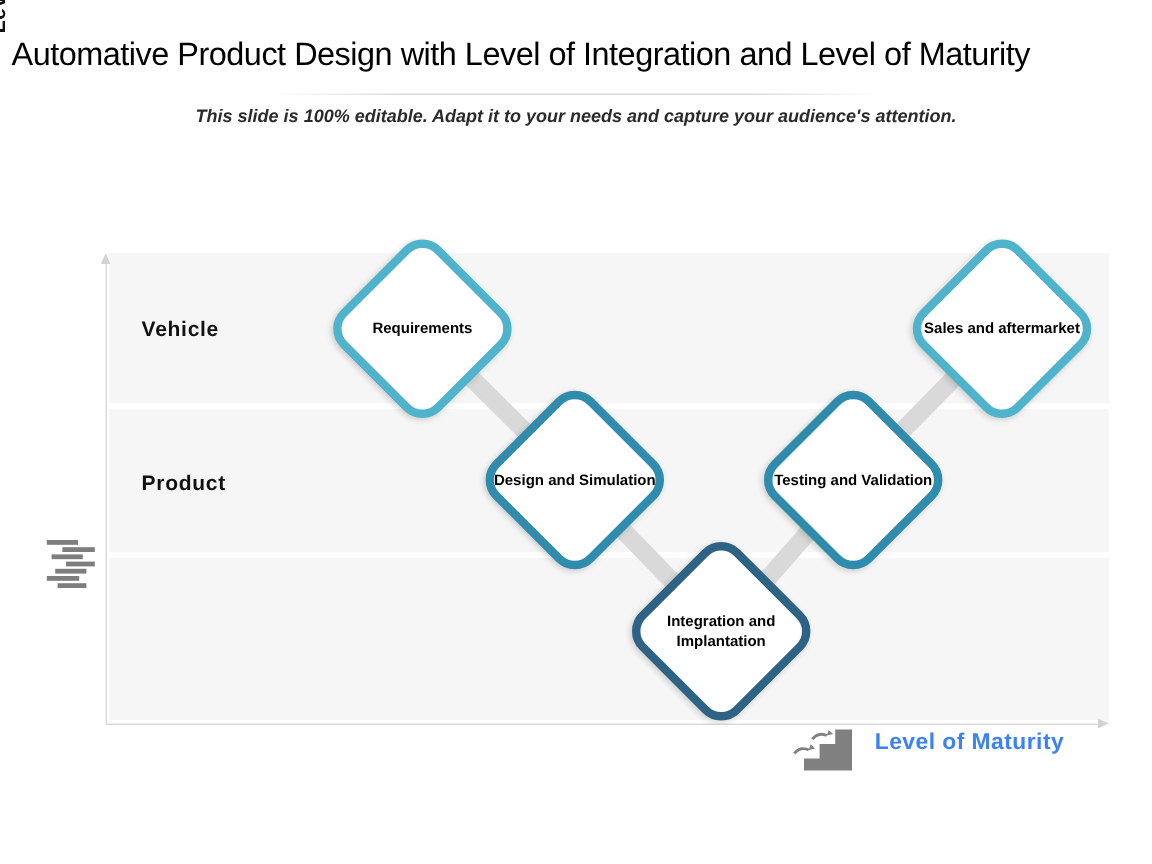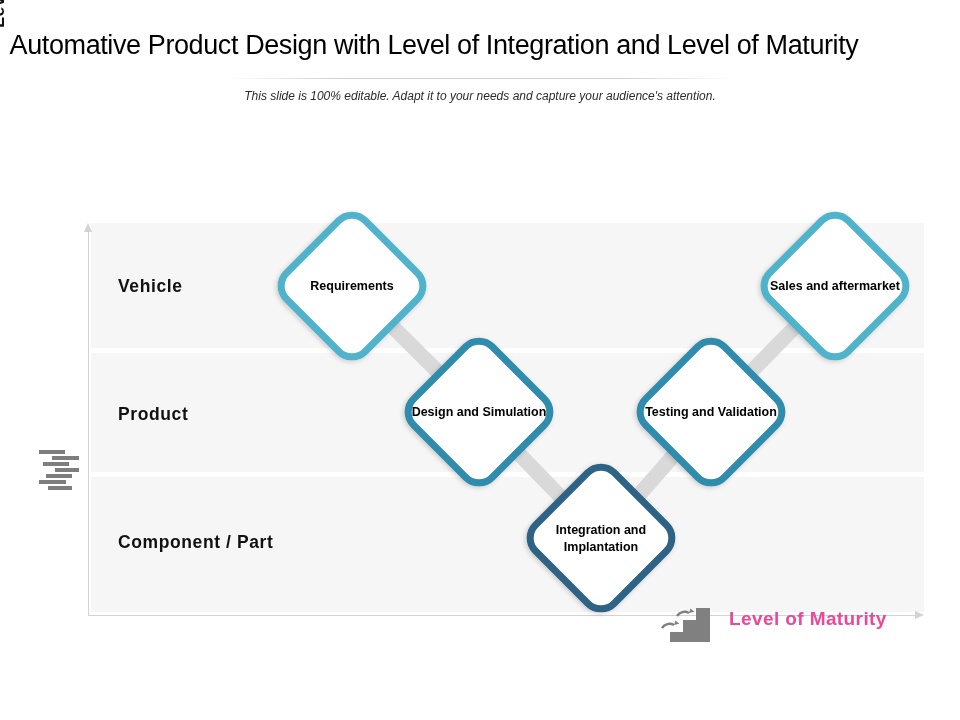--- a/index.html
+++ b/index.html
@@ -36,32 +36,32 @@
     width: 505px;
     height: 1px;
     background: linear-gradient(to right, #ffffff 0%, #cfcfcf 22%, #cfcfcf 78%, #ffffff 100%);
   }
   #slide-subtitle {
     position: absolute;
     left: 0;
     top: 89px;
     width: 960px;
     text-align: center;
-    font-size: 12px;
+    font-size: 15px;
     font-style: italic;
-    font-weight: 400;
+    font-weight: 700;
     color: #2b2b2b;
     white-space: nowrap;
   }
 
   
   #chart-area {
     position: absolute;
     left: 88px;
-    top: 219px;
+    top: 207px;
     width: 836px;
     height: 397px;
   }
 
   .band {
     position: absolute;
     left: 3px;
     width: 833px;
     background: #f6f6f6;
   }
@@ -161,21 +161,21 @@
     top: 2px;
     width: 56px;
     height: 46px;
   }
   #x-axis-caption {
     position: absolute;
     left: 72px;
     top: 8px;
     font-size: 19px;
     font-weight: bold;
-    color: #ec4899;
+    color: #3b82f6;
     letter-spacing: 0.4px;
     white-space: nowrap;
   }
 
   
   .connector {
     position: absolute;
     height: 15px;
     background: #d9d9d9;
     transform-origin: 0 50%;
@@ -223,21 +223,20 @@
   <div class="band" id="band-component"></div>
 
   <div id="y-axis">
     <div id="y-axis-arrow"></div>
   </div>
   <div id="x-axis"></div>
   <div id="x-axis-arrow"></div>
 
   <div class="row-label" id="label-vehicle">Vehicle</div>
   <div class="row-label" id="label-system">Product</div>
-  <div class="row-label" id="label-component">Component / Part</div>
 
   <div id="connector-layer">
       <div class="connector" style="left: 264px; top: 59.5px; width: 178.899px; transform: rotate(44.7735deg);"></div>
       <div class="connector" style="left: 391px; top: 185.5px; width: 175.385px; transform: rotate(45.924deg);"></div>
       <div class="connector" style="left: 513px; top: 311.5px; width: 167.26px; transform: rotate(-48.8785deg);"></div>
       <div class="connector" style="left: 623px; top: 185.5px; width: 176.782px; transform: rotate(-45.4584deg);"></div>
     </div>
   <div id="node-layer">
       <div class="node" style="left: 205px; top: 8px; border: 7px solid rgb(79, 179, 204);">
         <div class="node-inner">Requirements</div>

